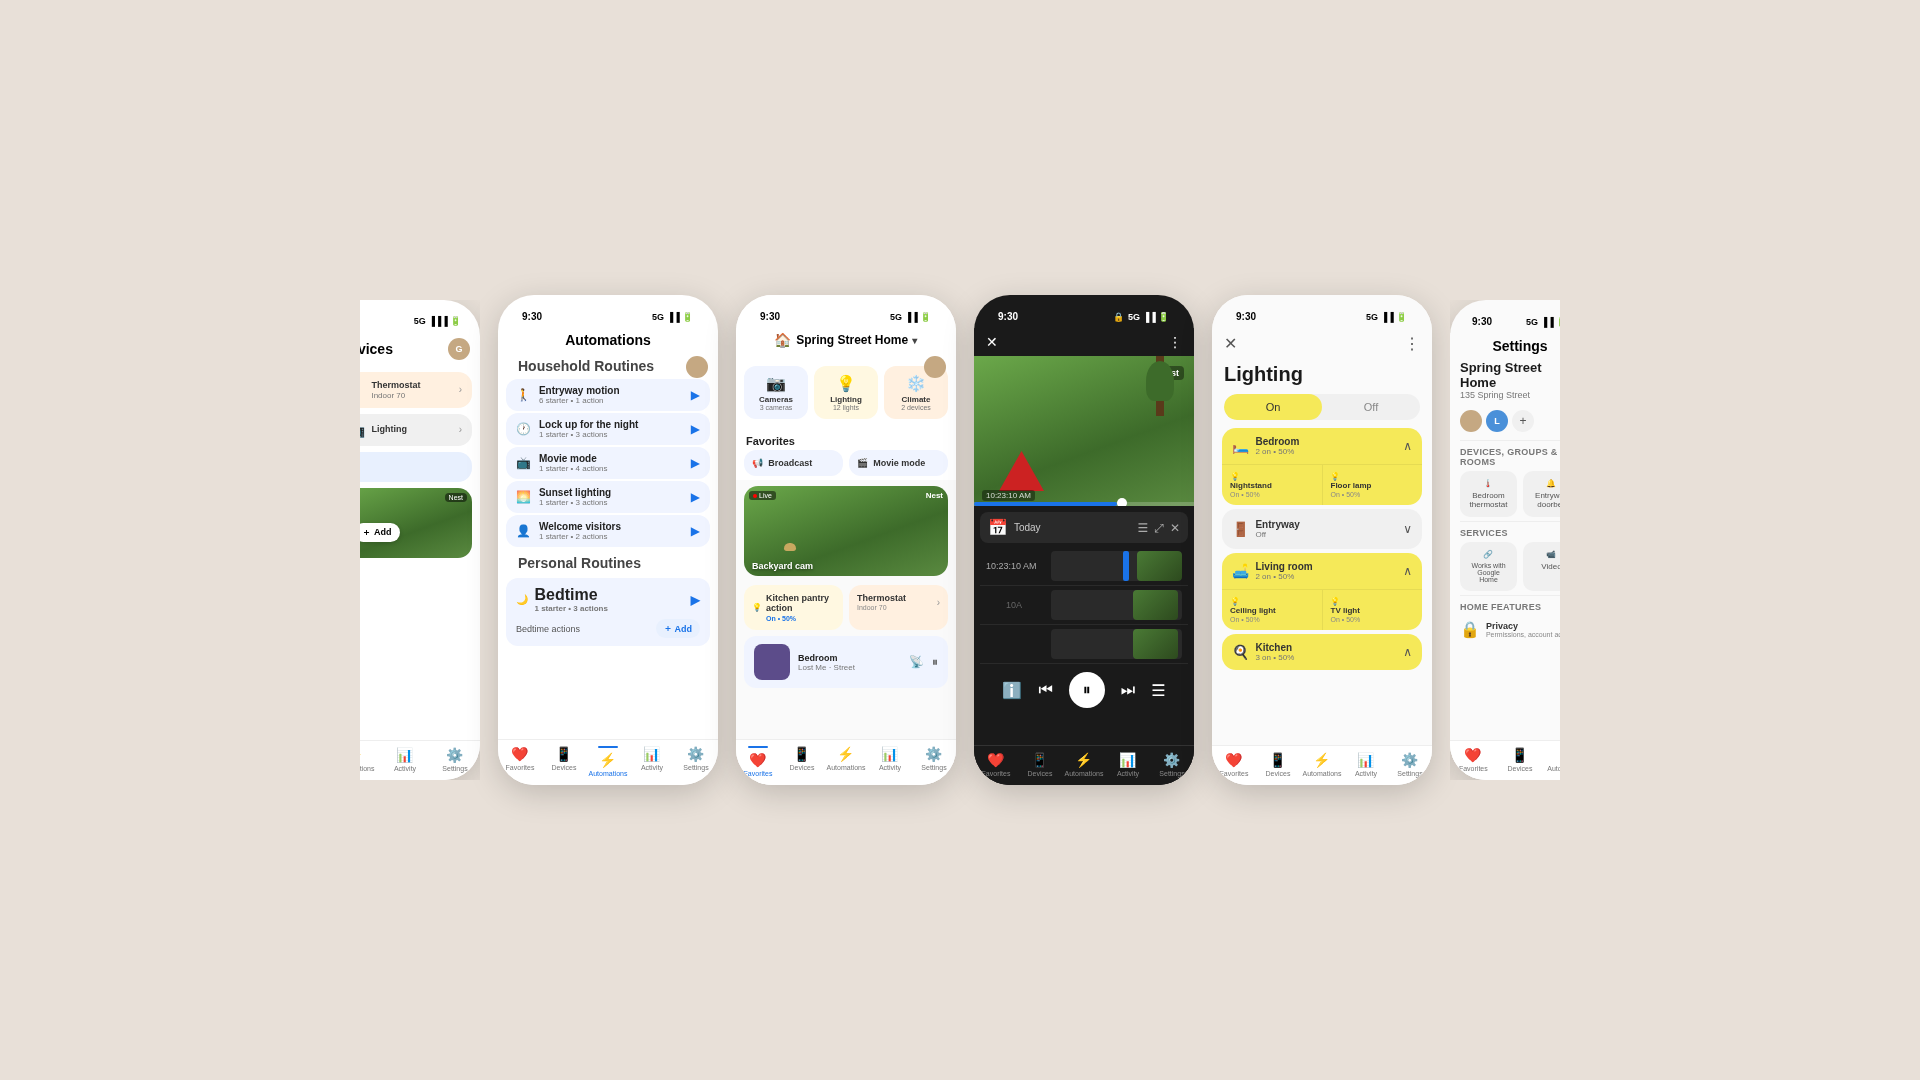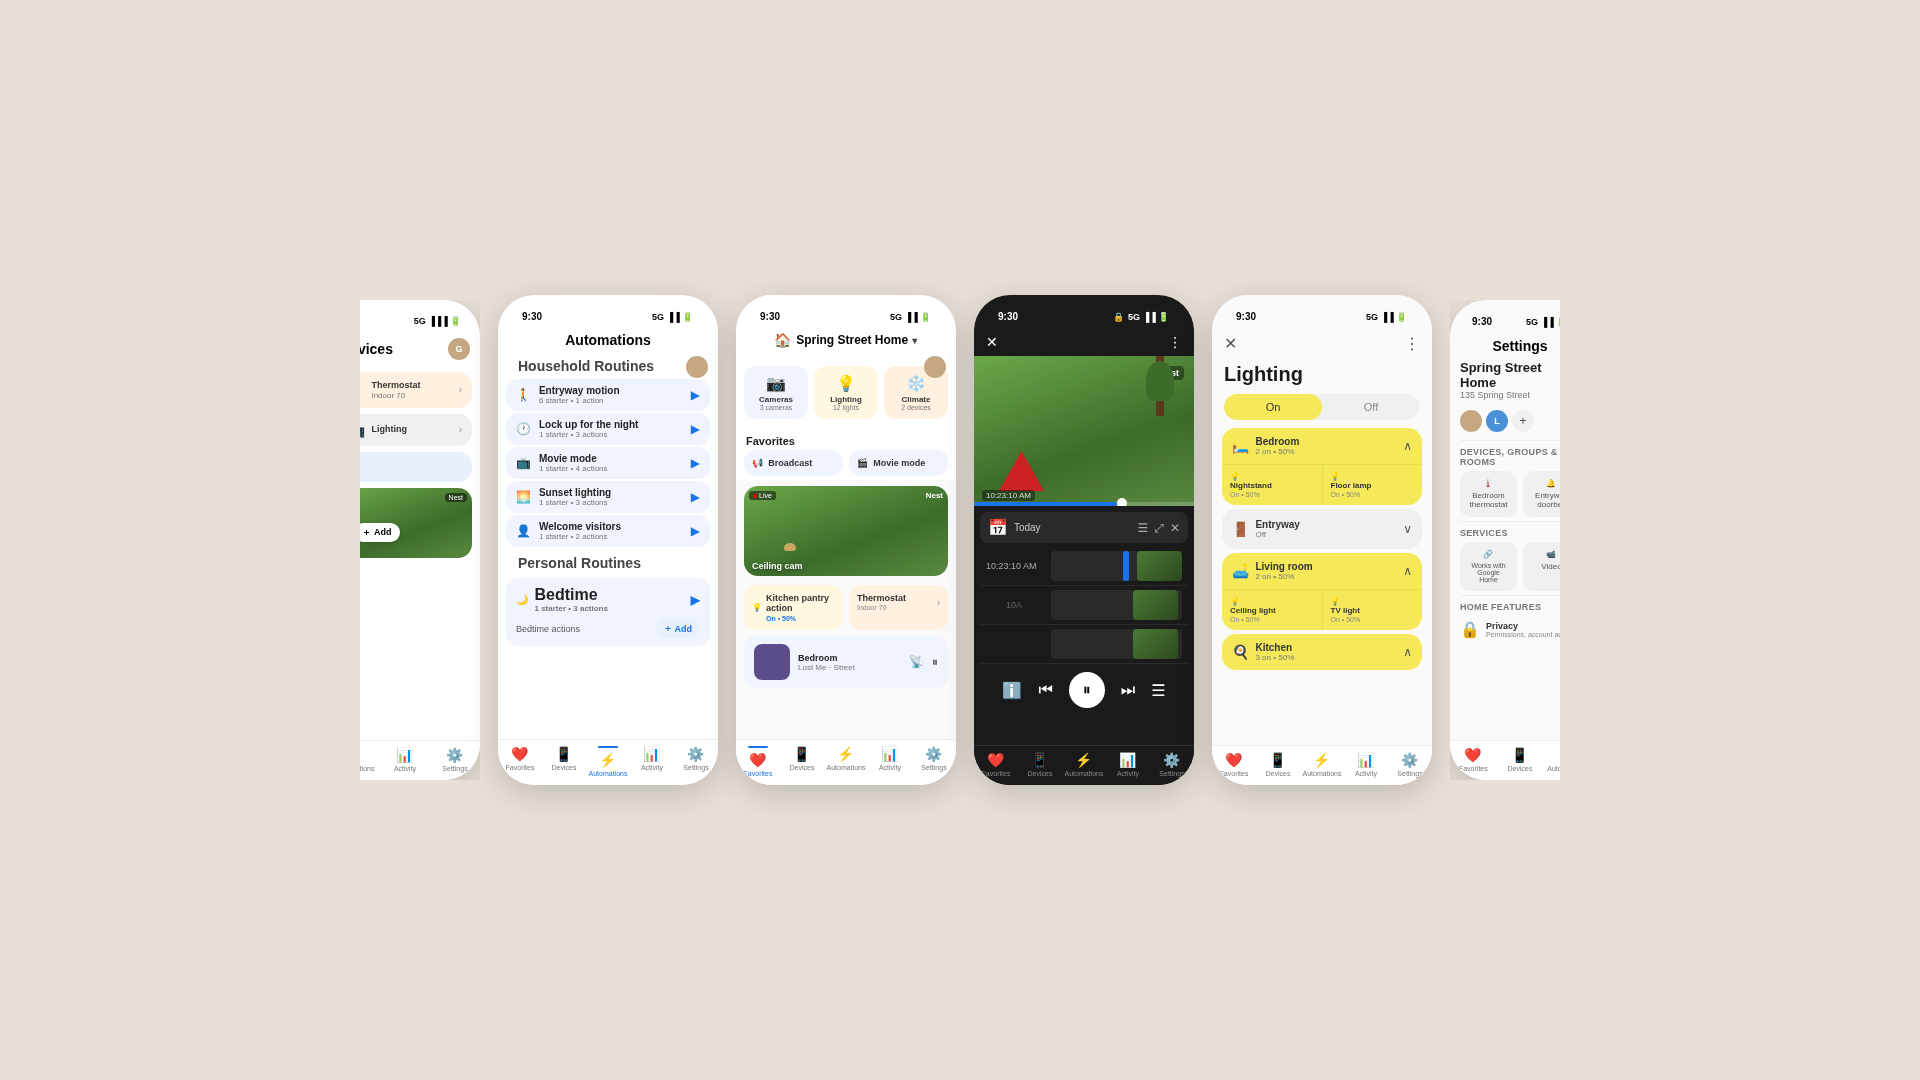--- a/index.html
+++ b/index.html
@@ -804,21 +804,21 @@
       <div class="camera-card green-cam">
         <div class="camera-live">
           <div class="camera-dot"></div>
           <span>Live</span>
         </div>
         <div class="camera-nest">Nest</div>
 
         <div style="position:absolute; bottom:25px; left:40px;">
           <div class="dog-shape"></div>
         </div>
-        <div class="camera-label">Ceiling cam</div>
+        <div class="camera-label">Backyard cam</div>
       </div>
 
       <div class="device-row">
         <div class="device-tile yellow-tile">
           <div style="display:flex; align-items:center; gap:4px;">
             <span>💡</span>
             <div>
               <div class="device-tile-name">Kitchen pantry</div>
               <div class="device-tile-name">action</div>
               <div class="device-tile-status">On • 50%</div>

